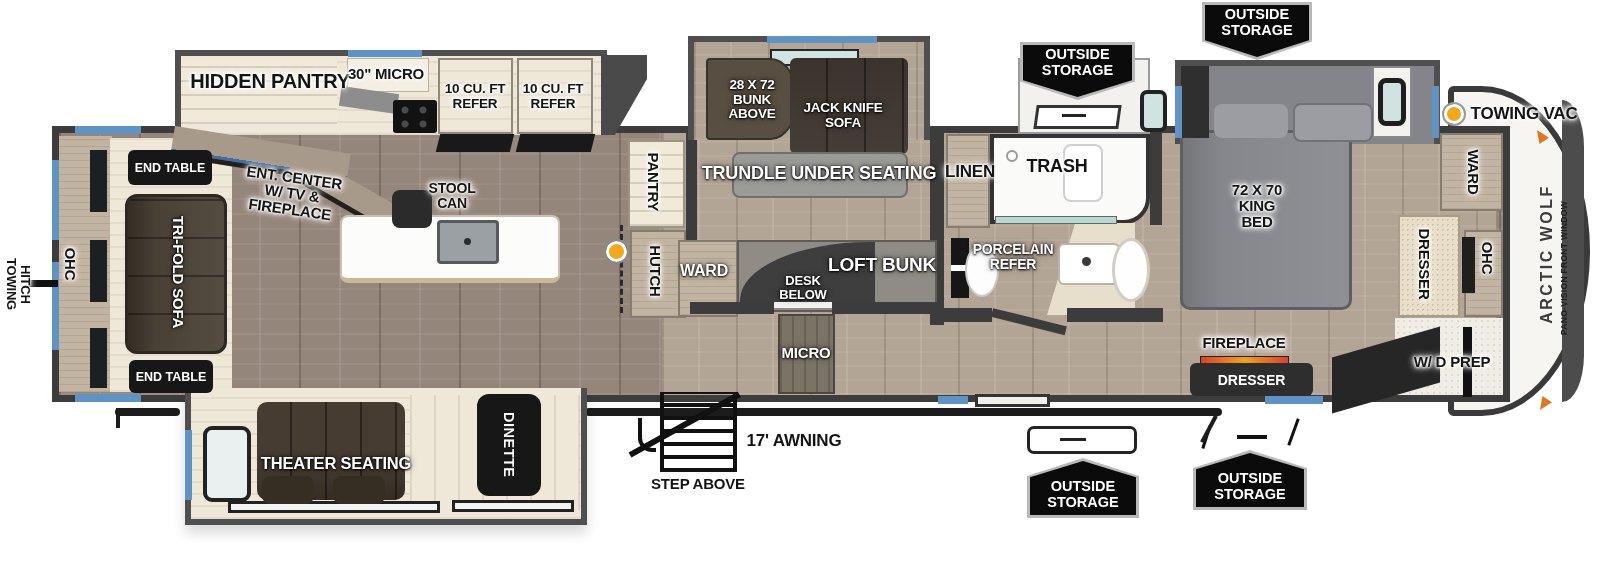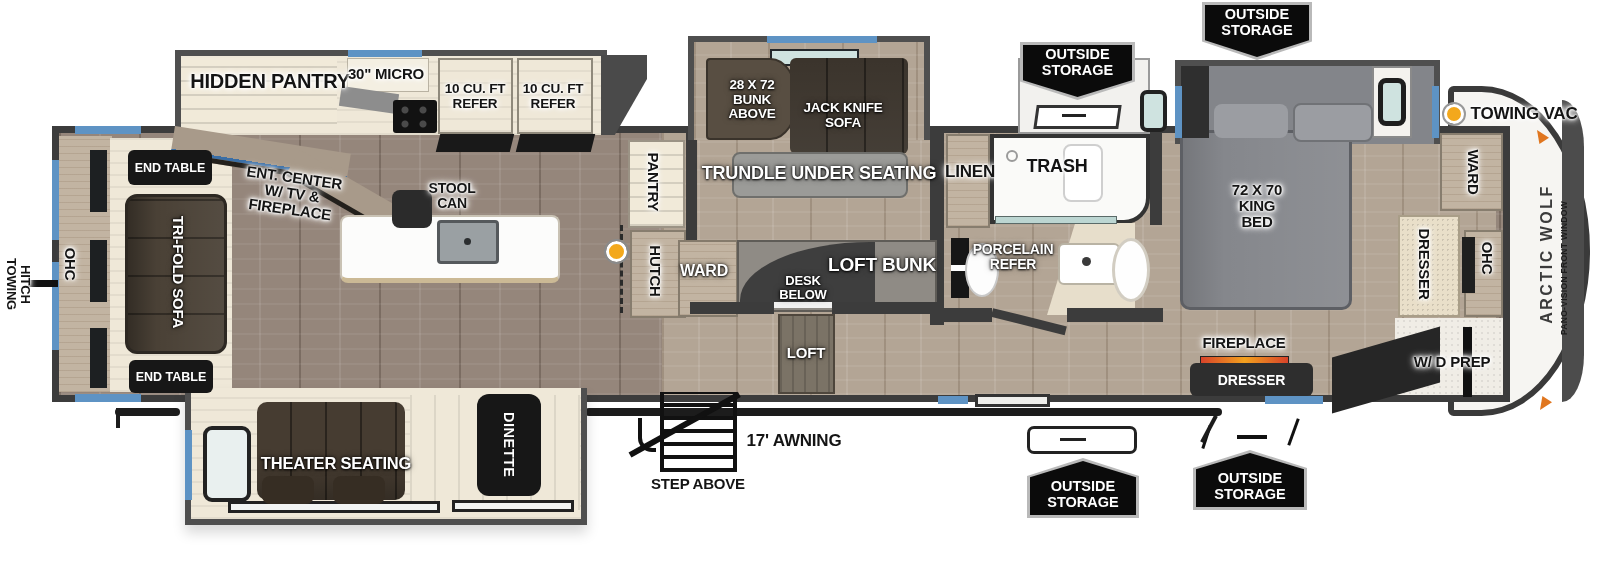--- a/index.html
+++ b/index.html
@@ -268,21 +268,21 @@
   <span class="lblw" style="left:752px;top:100px;font-size:13.5px;">28 X 72
 BUNK
 ABOVE</span>
   <span class="lblw" style="left:843px;top:116px;font-size:13.5px;">JACK KNIFE
 SOFA</span>
   <span class="lblw" style="left:819px;top:174px;font-size:18px;white-space:nowrap;">TRUNDLE UNDER SEATING</span>
   <span class="lblw" style="left:704px;top:271px;font-size:16px;">WARD</span>
   <span class="lblw" style="left:803px;top:288px;font-size:13px;">DESK
 BELOW</span>
   <span class="lblw" style="left:882px;top:265px;font-size:19px;white-space:nowrap;">LOFT BUNK</span>
-  <span class="lblw" style="left:806px;top:353px;">LOFT</span>
+  <span class="lblw" style="left:806px;top:353px;">MICRO</span>
   <span class="lbl" style="left:970px;top:172px;font-size:17px;">LINEN</span>
   <span class="lbl" style="left:1057px;top:167px;font-size:18px;">TRASH</span>
   <span class="lblw" style="left:1013px;top:257px;font-size:14px;">PORCELAIN
 REFER</span>
   <span class="lbl" style="left:1257px;top:206px;">72 X 70
 KING
 BED</span>
   <span class="lbl" style="left:1244px;top:343px;">FIREPLACE</span>
   <span class="lbl" style="left:1452px;top:362px;white-space:nowrap;">W/ D PREP</span>
   <span class="lbl v" style="left:1473px;top:172px;">WARD</span>

